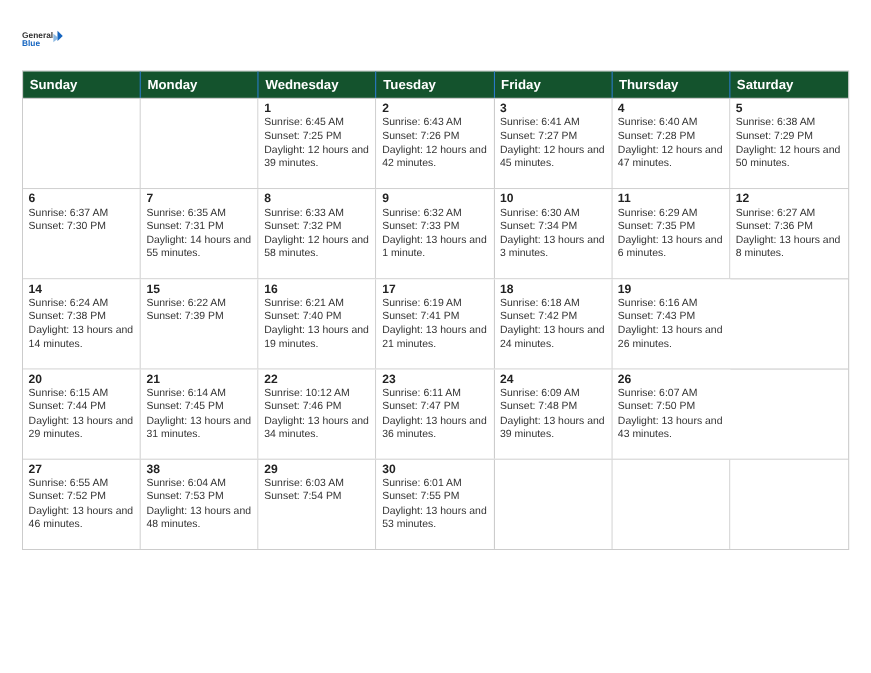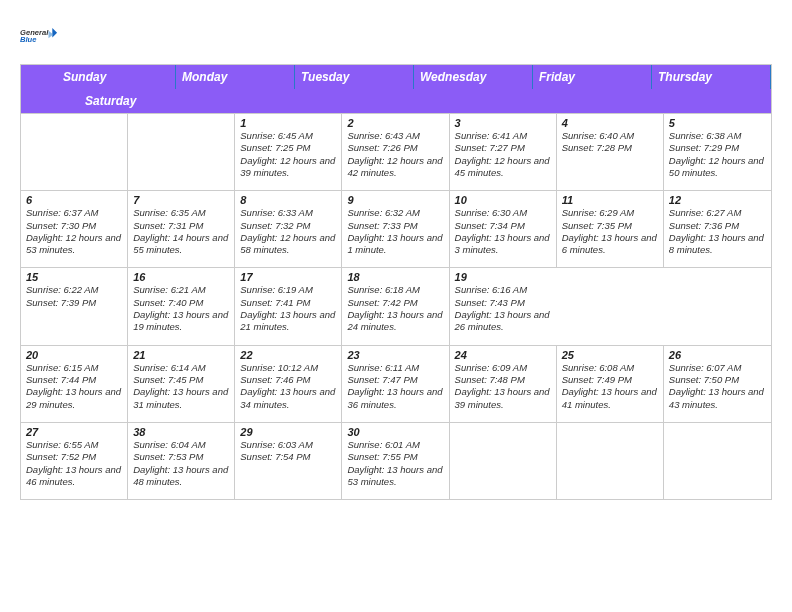--- a/index.html
+++ b/index.html
@@ -9,21 +9,20 @@
       width: 792px;
       height: 612px;
       overflow: hidden;
     }
     .page {
       width: 792px;
       height: 512px;
       padding: 16px 20px 12px 20px;
       display: flex;
       flex-direction: column;
-      font-style: italic;
     }
     .header {
       display: flex;
       justify-content: space-between;
       align-items: flex-start;
       margin-bottom: 10px;
     }
     .logo {
       display: flex;
       align-items: center;
@@ -43,33 +42,32 @@
       color: #444;
     }
     .calendar {
       flex: 1;
       display: flex;
       flex-direction: column;
       border: 1px solid #ccc;
     }
     .cal-header-row {
       display: grid;
-      grid-template-columns: repeat(6, 1fr);
-      background: #8b5cf6;
-      padding-left: 36px;
+      grid-template-columns: repeat(7, 1fr);
+      background: #14532d;
     }
     .cal-header-cell {
       color: #fff;
       font-size: 12px;
       font-weight: bold;
       padding: 5px 6px;
       border-right: 1px solid #2979c7;
       text-align: left;
     }
-    .cal-header-cell:last-child { border-right: none; margin-left: 22px; }
+    .cal-header-cell:last-child { border-right: none; }
     .cal-body {
       flex: 1;
       display: flex;
       flex-direction: column;
     }
     .cal-row {
       display: grid;
       grid-template-columns: repeat(7, 1fr);
       flex: 1;
       border-top: 1px solid #ccc;
@@ -111,22 +109,22 @@
     <div class="title-block">
       <h1></h1>
       <h2></h2>
     </div>
   </div>
 
   <div class="calendar">
     <div class="cal-header-row">
     <div class="cal-header-cell">Sunday</div>
         <div class="cal-header-cell">Monday</div>
+        <div class="cal-header-cell">Wednesday</div>
         <div class="cal-header-cell">Tuesday</div>
-        <div class="cal-header-cell">Wednesday</div>
         <div class="cal-header-cell">Friday</div>
         <div class="cal-header-cell">Thursday</div>
         <div class="cal-header-cell">Saturday</div>
       </div>
     <div class="cal-body">
     <div class="cal-row">
           <div class="cal-cell empty"></div>
           <div class="cal-cell empty"></div>
           <div class="cal-cell filled">
             <div class="day-number">1</div>
@@ -143,34 +141,34 @@
           <div class="cal-cell filled">
             <div class="day-number">3</div>
         <div class="sun-line">Sunrise: 6:41 AM</div>
         <div class="set-line">Sunset: 7:27 PM</div>
         <div class="day-line">Daylight: 12 hours and 45 minutes.</div>
           </div>
           <div class="cal-cell filled">
             <div class="day-number">4</div>
         <div class="sun-line">Sunrise: 6:40 AM</div>
         <div class="set-line">Sunset: 7:28 PM</div>
+        <div class="day-line">Daylight: 12 hours and 47 minutes.</div>
           </div>
           <div class="cal-cell filled">
             <div class="day-number">5</div>
         <div class="sun-line">Sunrise: 6:38 AM</div>
         <div class="set-line">Sunset: 7:29 PM</div>
         <div class="day-line">Daylight: 12 hours and 50 minutes.</div>
           </div>
         </div>
         <div class="cal-row">
           <div class="cal-cell filled">
             <div class="day-number">6</div>
         <div class="sun-line">Sunrise: 6:37 AM</div>
         <div class="set-line">Sunset: 7:30 PM</div>
-        <div class="day-line">Daylight: 12 hours and 53 minutes.</div>
           </div>
           <div class="cal-cell filled">
             <div class="day-number">7</div>
         <div class="sun-line">Sunrise: 6:35 AM</div>
         <div class="set-line">Sunset: 7:31 PM</div>
         <div class="day-line">Daylight: 14 hours and 55 minutes.</div>
           </div>
           <div class="cal-cell filled">
             <div class="day-number">8</div>
         <div class="sun-line">Sunrise: 6:33 AM</div>
@@ -197,20 +195,26 @@
           </div>
           <div class="cal-cell filled">
             <div class="day-number">12</div>
         <div class="sun-line">Sunrise: 6:27 AM</div>
         <div class="set-line">Sunset: 7:36 PM</div>
         <div class="day-line">Daylight: 13 hours and 8 minutes.</div>
           </div>
         </div>
         <div class="cal-row">
           <div class="cal-cell filled">
+            <div class="day-number">14</div>
+        <div class="sun-line">Sunrise: 6:24 AM</div>
+        <div class="set-line">Sunset: 7:38 PM</div>
+        <div class="day-line">Daylight: 13 hours and 14 minutes.</div>
+          </div>
+          <div class="cal-cell filled">
             <div class="day-number">15</div>
         <div class="sun-line">Sunrise: 6:22 AM</div>
         <div class="set-line">Sunset: 7:39 PM</div>
           </div>
           <div class="cal-cell filled">
             <div class="day-number">16</div>
         <div class="sun-line">Sunrise: 6:21 AM</div>
         <div class="set-line">Sunset: 7:40 PM</div>
         <div class="day-line">Daylight: 13 hours and 19 minutes.</div>
           </div>
@@ -256,26 +260,20 @@
             <div class="day-number">23</div>
         <div class="sun-line">Sunrise: 6:11 AM</div>
         <div class="set-line">Sunset: 7:47 PM</div>
         <div class="day-line">Daylight: 13 hours and 36 minutes.</div>
           </div>
           <div class="cal-cell filled">
             <div class="day-number">24</div>
         <div class="sun-line">Sunrise: 6:09 AM</div>
         <div class="set-line">Sunset: 7:48 PM</div>
         <div class="day-line">Daylight: 13 hours and 39 minutes.</div>
-          </div>
-          <div class="cal-cell filled">
-            <div class="day-number">25</div>
-        <div class="sun-line">Sunrise: 6:08 AM</div>
-        <div class="set-line">Sunset: 7:49 PM</div>
-        <div class="day-line">Daylight: 13 hours and 41 minutes.</div>
           </div>
           <div class="cal-cell filled">
             <div class="day-number">26</div>
         <div class="sun-line">Sunrise: 6:07 AM</div>
         <div class="set-line">Sunset: 7:50 PM</div>
         <div class="day-line">Daylight: 13 hours and 43 minutes.</div>
           </div>
         </div>
         <div class="cal-row">
           <div class="cal-cell filled">

